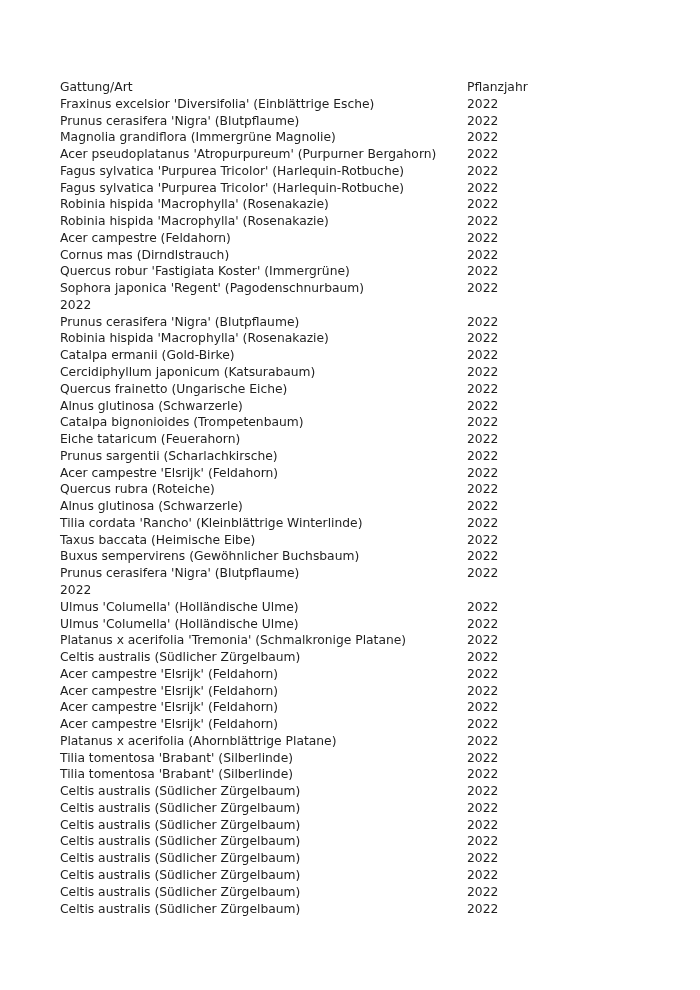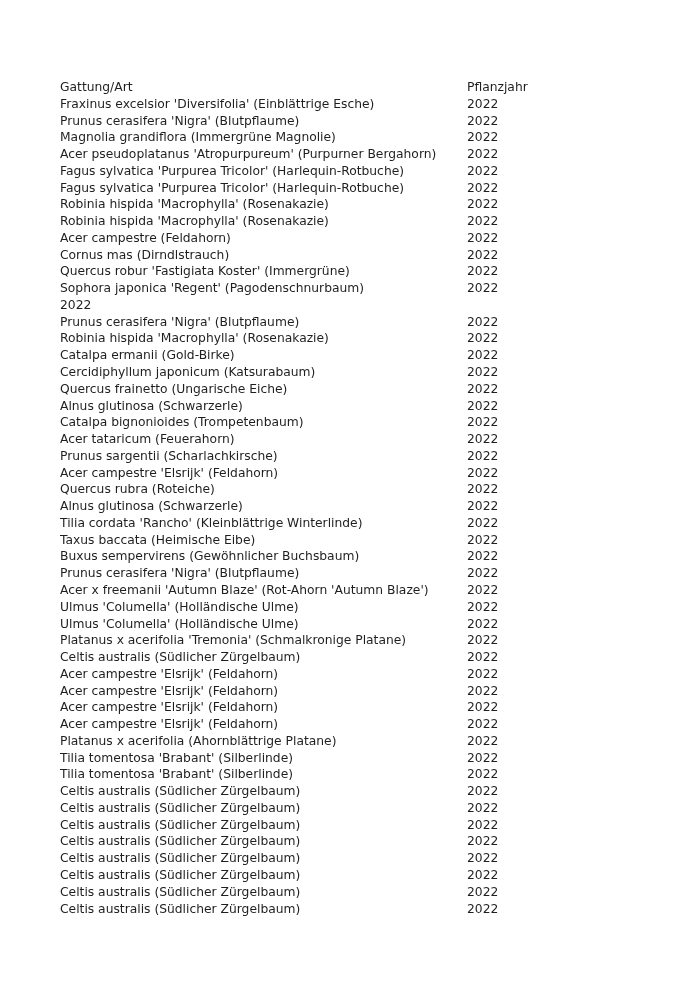--- a/index.html
+++ b/index.html
@@ -143,21 +143,21 @@
     <span class="cell-species">Alnus glutinosa (Schwarzerle)</span>
     <span class="cell-year">2022</span>
   </div>
 
   <div class="row">
     <span class="cell-species">Catalpa bignonioides (Trompetenbaum)</span>
     <span class="cell-year">2022</span>
   </div>
 
   <div class="row">
-    <span class="cell-species">Acer tataricum (Feuerahorn)</span>
+    <span class="cell-species">Eiche tataricum (Feuerahorn)</span>
     <span class="cell-year">2022</span>
   </div>
 
   <div class="row">
     <span class="cell-species">Prunus sargentii (Scharlachkirsche)</span>
     <span class="cell-year">2022</span>
   </div>
 
   <div class="row">
     <span class="cell-species">Acer campestre 'Elsrijk' (Feldahorn)</span>
@@ -188,21 +188,20 @@
     <span class="cell-species">Buxus sempervirens (Gewöhnlicher Buchsbaum)</span>
     <span class="cell-year">2022</span>
   </div>
 
   <div class="row">
     <span class="cell-species">Prunus cerasifera 'Nigra' (Blutpflaume)</span>
     <span class="cell-year">2022</span>
   </div>
 
   <div class="row">
-    <span class="cell-species">Acer x freemanii 'Autumn Blaze' (Rot-Ahorn 'Autumn Blaze')</span>
     <span class="cell-year">2022</span>
   </div>
 
   <div class="row">
     <span class="cell-species">Ulmus 'Columella' (Holländische Ulme)</span>
     <span class="cell-year">2022</span>
   </div>
 
   <div class="row">
     <span class="cell-species">Ulmus 'Columella' (Holländische Ulme)</span>

